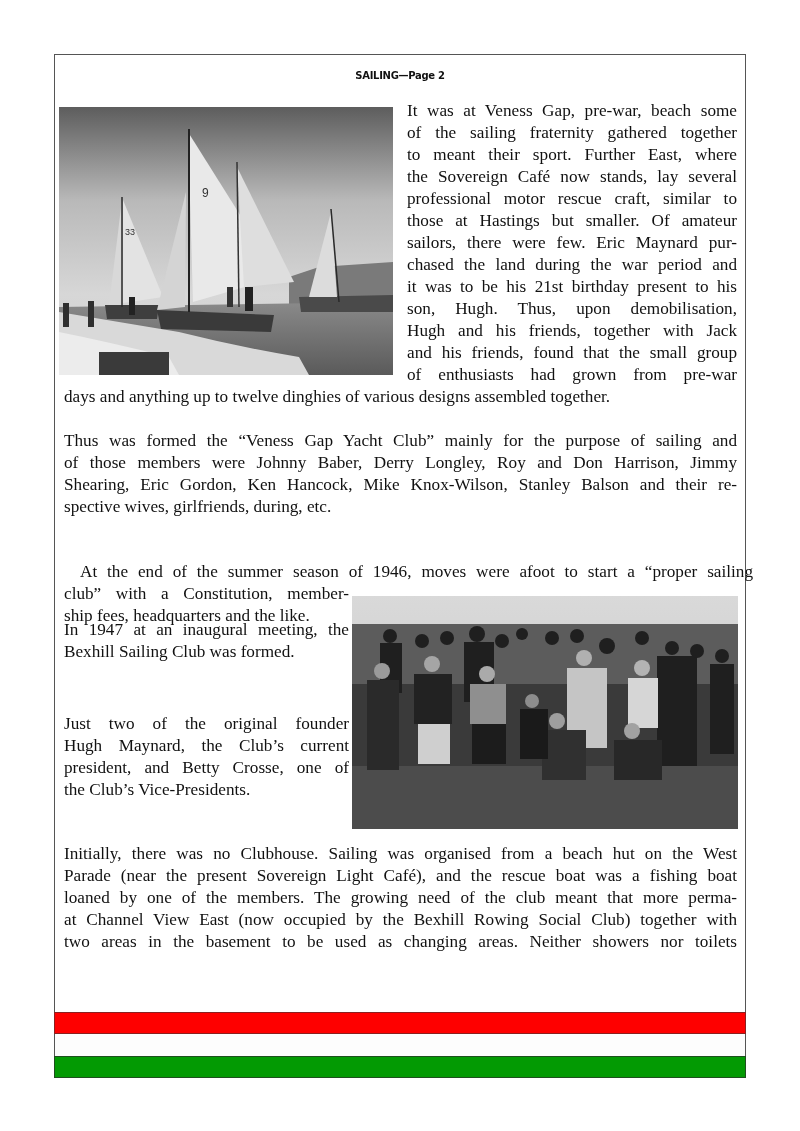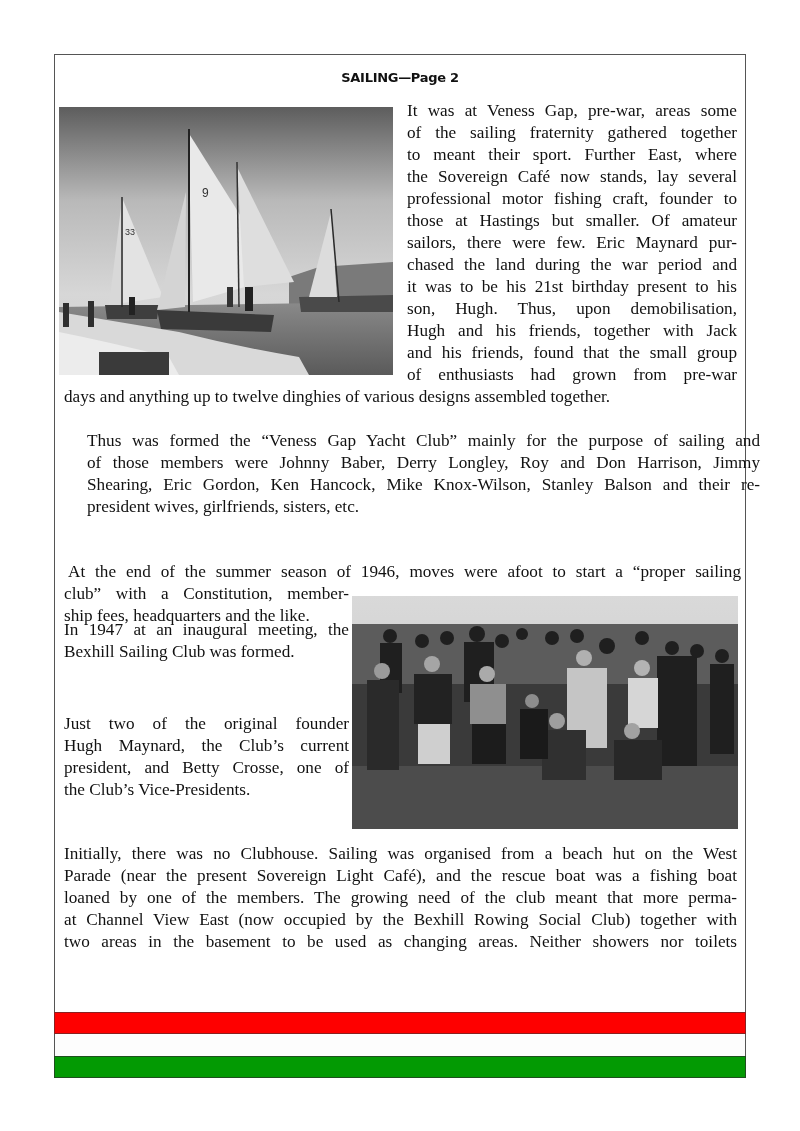--- a/index.html
+++ b/index.html
@@ -3,21 +3,21 @@
 <meta charset="utf-8">
 <style>
   html, body { margin: 0; padding: 0; background: #ffffff; }
   body { width: 800px; height: 1131px; position: relative; overflow: hidden; }
   .page-frame {
     position: absolute; left: 54px; top: 54px; width: 692px; height: 1023px;
     border: 1px solid #555555; box-sizing: border-box; background: #ffffff;
   }
   .title {
     position: absolute; left: 0; top: 70px; width: 800px; text-align: center;
-    font-family: "DejaVu Sans", sans-serif; font-weight: bold; font-size: 13px;
+    font-family: "DejaVu Sans", sans-serif; font-weight: bold; font-size: 10px;
     color: #111111; letter-spacing: -0.3px;
   }
   .para {
     position: absolute; font-family: "Liberation Serif", serif; font-size: 17.2px;
     line-height: 22px; color: #111111; text-align: justify; margin: 0;
   }
   .line { display: block; text-align: justify; text-align-last: justify; white-space: nowrap; height: 22px; overflow: visible; }
   .line.last { text-align-last: left; }
   .photo {
     position: absolute; overflow: hidden;
@@ -81,46 +81,46 @@
     <path d="M272 105 L278 190 L250 190 Z" fill="#dcdcdc"></path>
     <line x1="272" y1="102" x2="280" y2="195" stroke="#2a2a2a" stroke-width="1.5"></line>
 
     <rect x="70" y="190" width="6" height="18" fill="#222"></rect>
     <rect x="186" y="180" width="8" height="24" fill="#222"></rect>
     <rect x="168" y="180" width="6" height="20" fill="#333"></rect>
   </svg>
 </div>
 
 <div class="para" style="left:407px; top:100px; width:330px;">
-  <span class="line">It was at Veness Gap, pre-war, areas some</span>
+  <span class="line">It was at Veness Gap, pre-war, beach some</span>
   <span class="line">of the sailing fraternity gathered together</span>
   <span class="line">to meant their sport. Further East, where</span>
   <span class="line">the Sovereign Café now stands, lay several</span>
-  <span class="line">professional motor fishing craft, founder to</span>
+  <span class="line">professional motor rescue craft, similar to</span>
   <span class="line">those at Hastings but smaller. Of amateur</span>
   <span class="line">sailors, there were few. Eric Maynard pur-</span>
   <span class="line">chased the land during the war period and</span>
   <span class="line">it was to be his 21st birthday present to his</span>
   <span class="line">son, Hugh. Thus, upon demobilisation,</span>
   <span class="line">Hugh and his friends, together with Jack</span>
   <span class="line">and his friends, found that the small group</span>
   <span class="line">of enthusiasts had grown from pre-war</span>
 </div>
 <div class="para" style="left:64px; top:386px; width:673px;">
   <span class="line last">days and anything up to twelve dinghies of various designs assembled together.</span>
 </div>
 
-<div class="para" style="left:64px; top:430px; width:673px;margin-left:23px;">
+<div class="para" style="left:64px; top:430px; width:673px;">
   <span class="line">Thus was formed the “Veness Gap Yacht Club” mainly for the purpose of sailing and</span>
   <span class="line">of those members were Johnny Baber, Derry Longley, Roy and Don Harrison, Jimmy</span>
   <span class="line">Shearing, Eric Gordon, Ken Hancock, Mike Knox-Wilson, Stanley Balson and their re-</span>
-  <span class="line last">president wives, girlfriends, sisters, etc.</span>
-</div>
-
-<div class="para" style="left:68px; top:561px; width:673px;">
+  <span class="line last">spective wives, girlfriends, during, etc.</span>
+</div>
+
+<div class="para" style="left:80px; top:561px; width:673px;">
   <span class="line">At the end of the summer season of 1946, moves were afoot to start a “proper sailing</span>
 </div>
 <div class="para" style="left:64px; top:583px; width:285px;">
   <span class="line">club” with a Constitution, member-</span>
   <span class="line last">ship fees, headquarters and the like.</span>
 </div>
 
 <div class="para" style="left:64px; top:619px; width:285px;">
   <span class="line">In 1947 at an inaugural meeting, the</span>
   <span class="line last">Bexhill Sailing Club was formed.</span>

